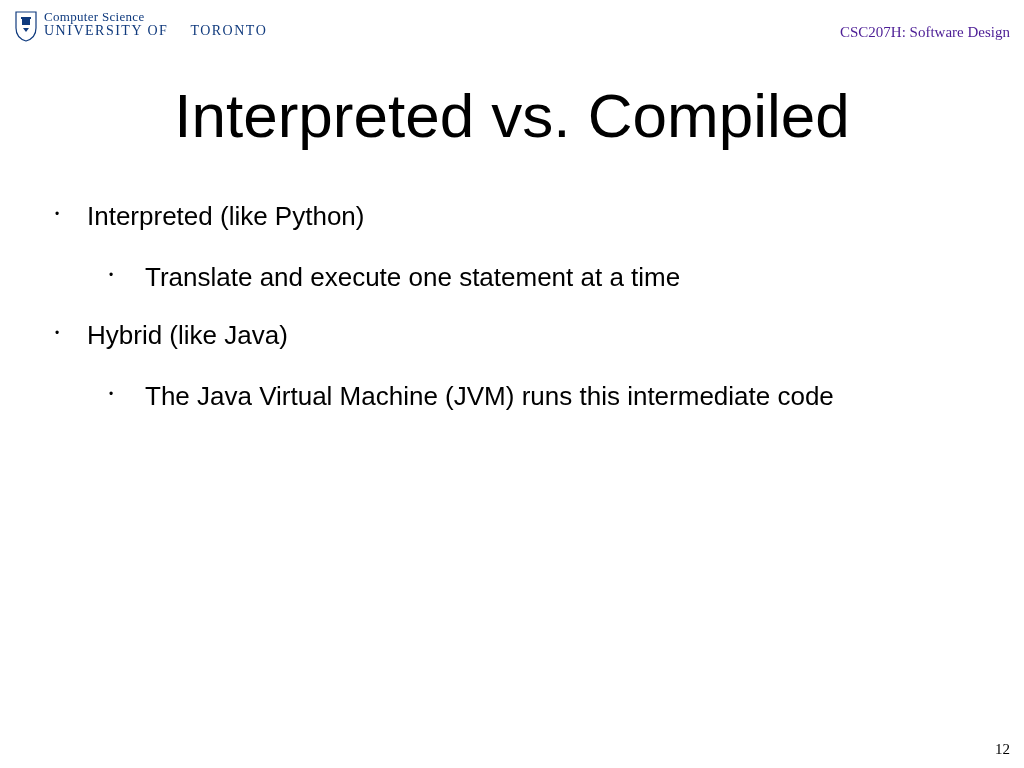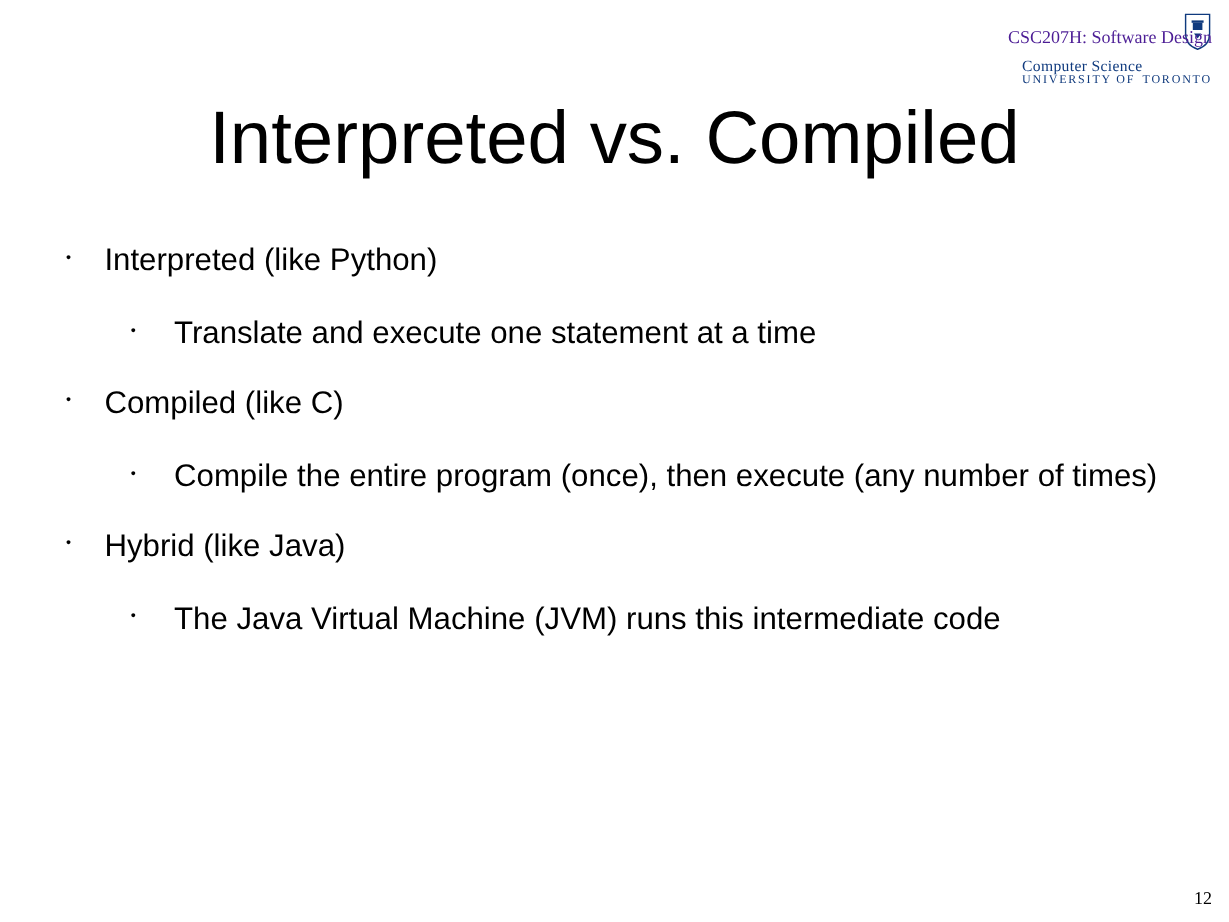--- a/index.html
+++ b/index.html
@@ -1,25 +1,25 @@
 <!DOCTYPE html>
 <html><head>
 <meta charset="utf-8">
 <style>
   * { margin: 0; padding: 0; box-sizing: border-box; }
   html, body { width: 1024px; height: 768px; font-family: Arial, Helvetica, sans-serif; background: #fff; color: #000; }
   .slide { position: relative; width: 1024px; height: 768px; }
 
   .header { position: absolute; top: 10px; left: 14px; right: 14px; height: 42px; }
-  .logo { display: flex; align-items: flex-end; gap: 6px; flex-direction: column; }
+  .logo { display: flex; align-items: flex-start; gap: 6px; }
   .crest { width: 24px; height: 32px; }
   .crest svg { width: 100%; height: 100%; }
   .logo-text { display: flex; flex-direction: column; font-family: Georgia, 'Times New Roman', serif; line-height: 1.05; }
   .brand-top { font-size: 13px; color: #0f3a7e; letter-spacing: 0.3px; }
-  .brand-bot { font-size: 10px; color: #103a7d; letter-spacing: 1.5px; display: flex; align-items: baseline; gap: 6px; }
+  .brand-bot { font-size: 14px; color: #103a7d; letter-spacing: 1.5px; display: flex; align-items: baseline; gap: 22px; }
   .brand-uni { font-variant: small-caps; }
   .brand-tor { font-variant: small-caps; }
 
   .course { position: absolute; top: 14px; right: 0; font-family: Georgia, 'Times New Roman', serif; font-size: 15px; color: #4c1d95; }
 
   .title { position: absolute; top: 80px; left: 0; right: 0; text-align: center; font-size: 62px; font-weight: 400; font-family: Arial, Helvetica, sans-serif; letter-spacing: 0px; }
 
   .content { position: absolute; top: 200px; left: 55px; right: 40px; font-size: 26px; font-family: Arial, Helvetica, sans-serif; line-height: 1.25; }
   ul.level1 { list-style: none; }
   ul.level1 > li { position: relative; padding-left: 32px; margin-bottom: 26px; }
@@ -62,28 +62,20 @@
     <ul class="level1">
       <li>
         <span>Interpreted (like Python)</span>
         <ul class="level2">
           <li>
             <span>Translate and execute one statement at a time</span>
           </li>
         </ul>
       </li>
       <li>
-        <span>Compiled (like C)</span>
-        <ul class="level2">
-          <li>
-            <span>Compile the entire program (once), then execute (any number of times)</span>
-          </li>
-        </ul>
-      </li>
-      <li>
         <span>Hybrid (like Java)</span>
         <ul class="level2">
           <li>
             <span>The Java Virtual Machine (JVM) runs this intermediate code</span>
           </li>
         </ul>
       </li>
     </ul>
   </div>
 

